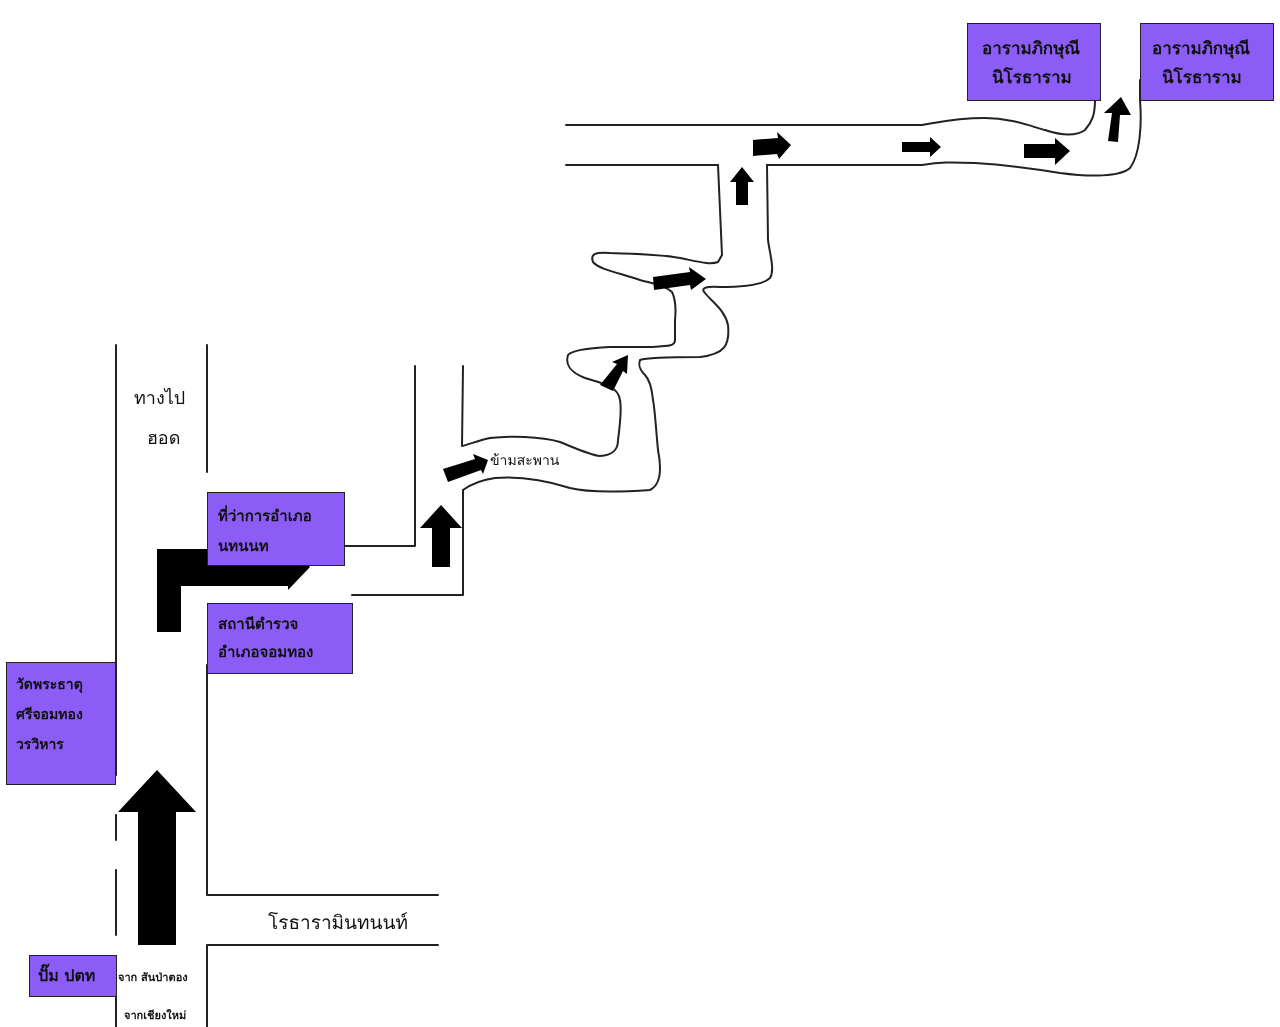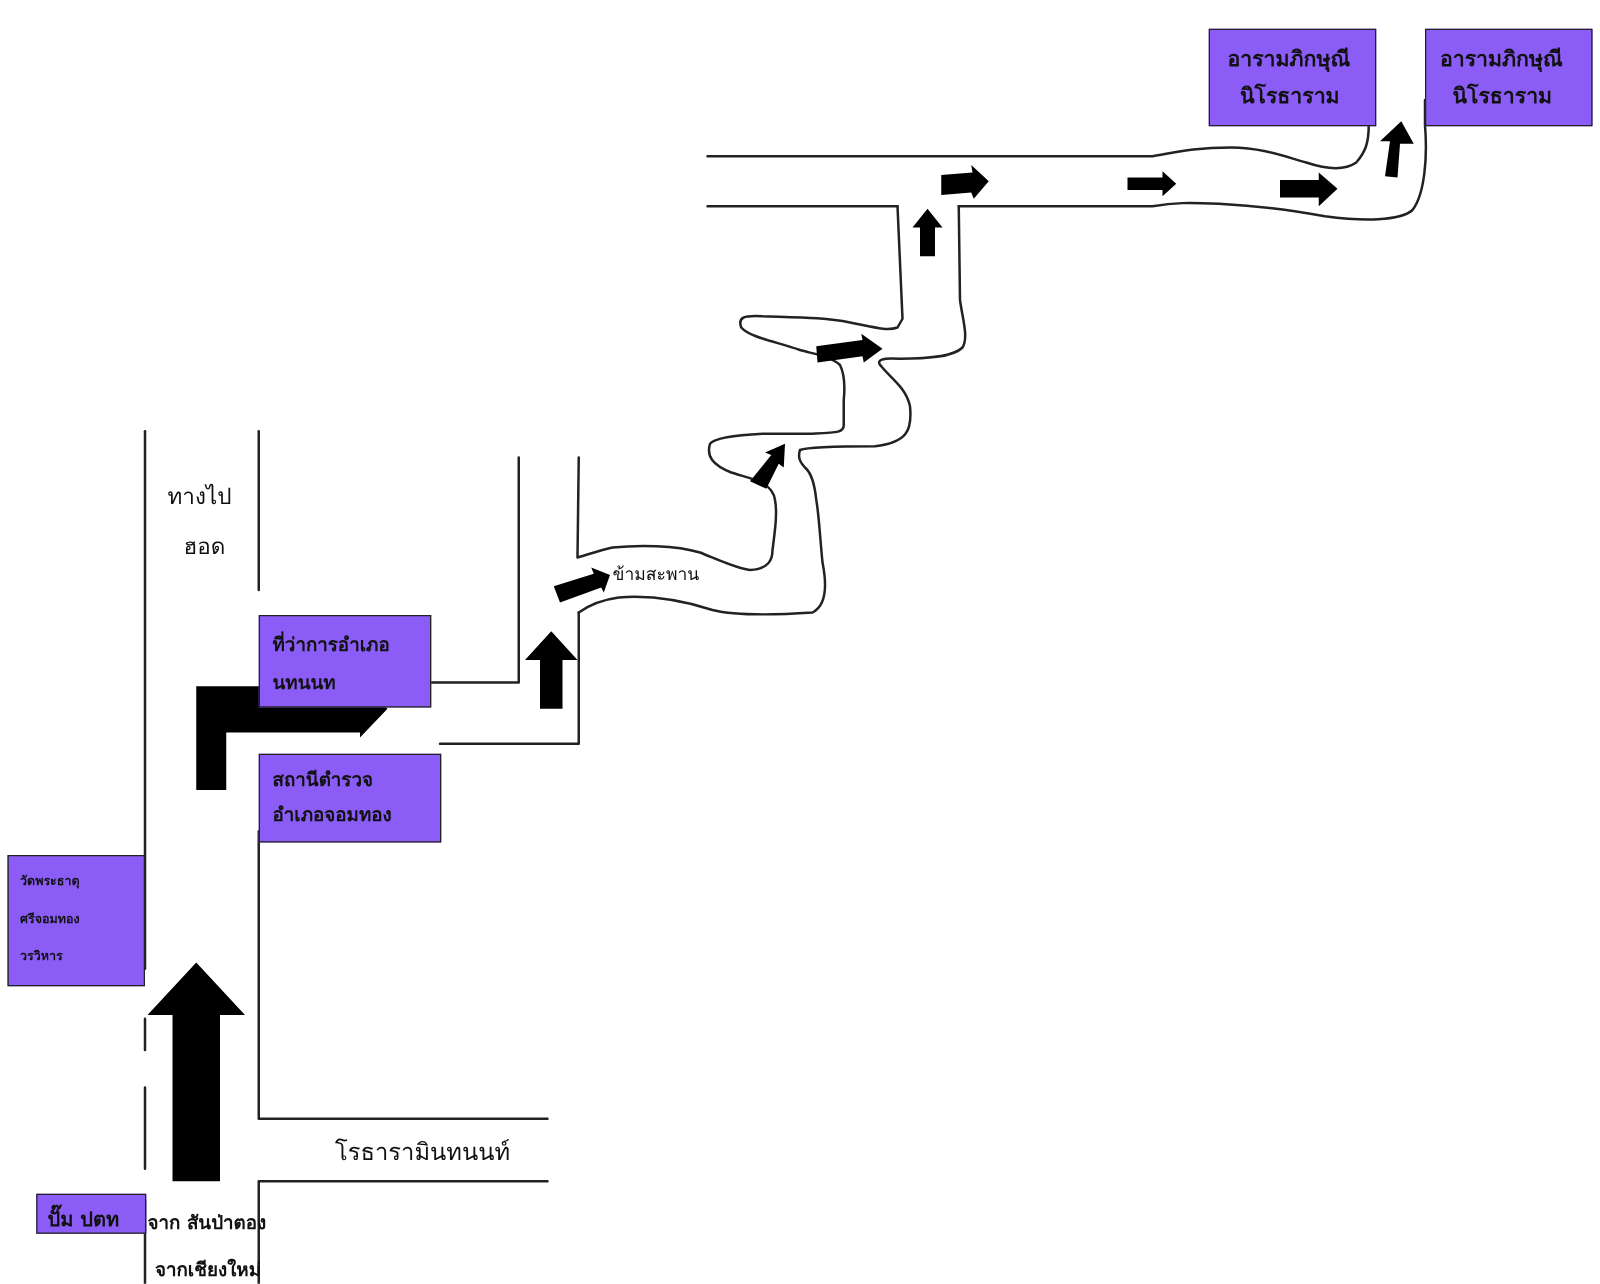--- a/index.html
+++ b/index.html
@@ -55,35 +55,35 @@
   <span class="line" style="padding-left:10px;">นิโรธาราม</span>
 </div>
 <div class="box bold" style="left:207px; top:472px; width:138px; height:74px; padding:8px 0 0 10px; font-size:15px; line-height:30px;">
   <span class="line">ที่ว่าการอำเภอ</span>
   <span class="line">นทนนท</span>
 </div>
 <div class="box bold" style="left:207px; top:583px; width:146px; height:71px; padding:6px 0 0 10px; font-size:15px; line-height:28px;">
   <span class="line">สถานีตำรวจ</span>
   <span class="line">อำเภอจอมทอง</span>
 </div>
-<div class="box bold" style="left:6px; top:664px; width:110px; height:105px; padding:6px 0 0 9px; font-size:10px; line-height:30px;">
+<div class="box bold" style="left:6px; top:642px; width:110px; height:123px; padding:6px 0 0 9px; font-size:14px; line-height:30px;">
   <span class="line">วัดพระธาตุ</span>
   <span class="line">ศรีจอมทอง</span>
   <span class="line">วรวิหาร</span>
 </div>
-<div class="box bold" style="left:29px; top:935px; width:88px; height:32px; padding:6px 0 0 8px; font-size:16px; line-height:28px;">
+<div class="box bold" style="left:29px; top:935px; width:88px; height:42px; padding:6px 0 0 8px; font-size:16px; line-height:28px;">
   <span class="line">ปั๊ม ปตท</span>
 </div>
 
 <div class="lbl" style="left:134px; top:378px; font-size:18px; line-height:40px; text-align:center;">
   <span class="line">ทางไป</span>
   <span class="line" style="padding-left:8px;">ฮอด</span>
 </div>
 <div class="lbl" style="left:268px; top:906px; font-size:19px; line-height:32px;">
   <span class="line">โรธารามินทนนท์</span>
 </div>
 <div class="lbl" style="left:490px; top:448px; font-size:14px; line-height:24px;">
   <span class="line">ข้ามสะพาน</span>
 </div>
-<div class="lbl bold" style="left:118px; top:966px; font-size:15px; line-height:24px;">
+<div class="lbl bold" style="left:118px; top:966px; font-size:11px; line-height:24px;">
   <span class="line">จาก สันป่าตอง</span>
   <span class="line" style="padding-left:6px;margin-top:14px;">จากเชียงใหม่</span>
 </div>
 
 </body></html>

